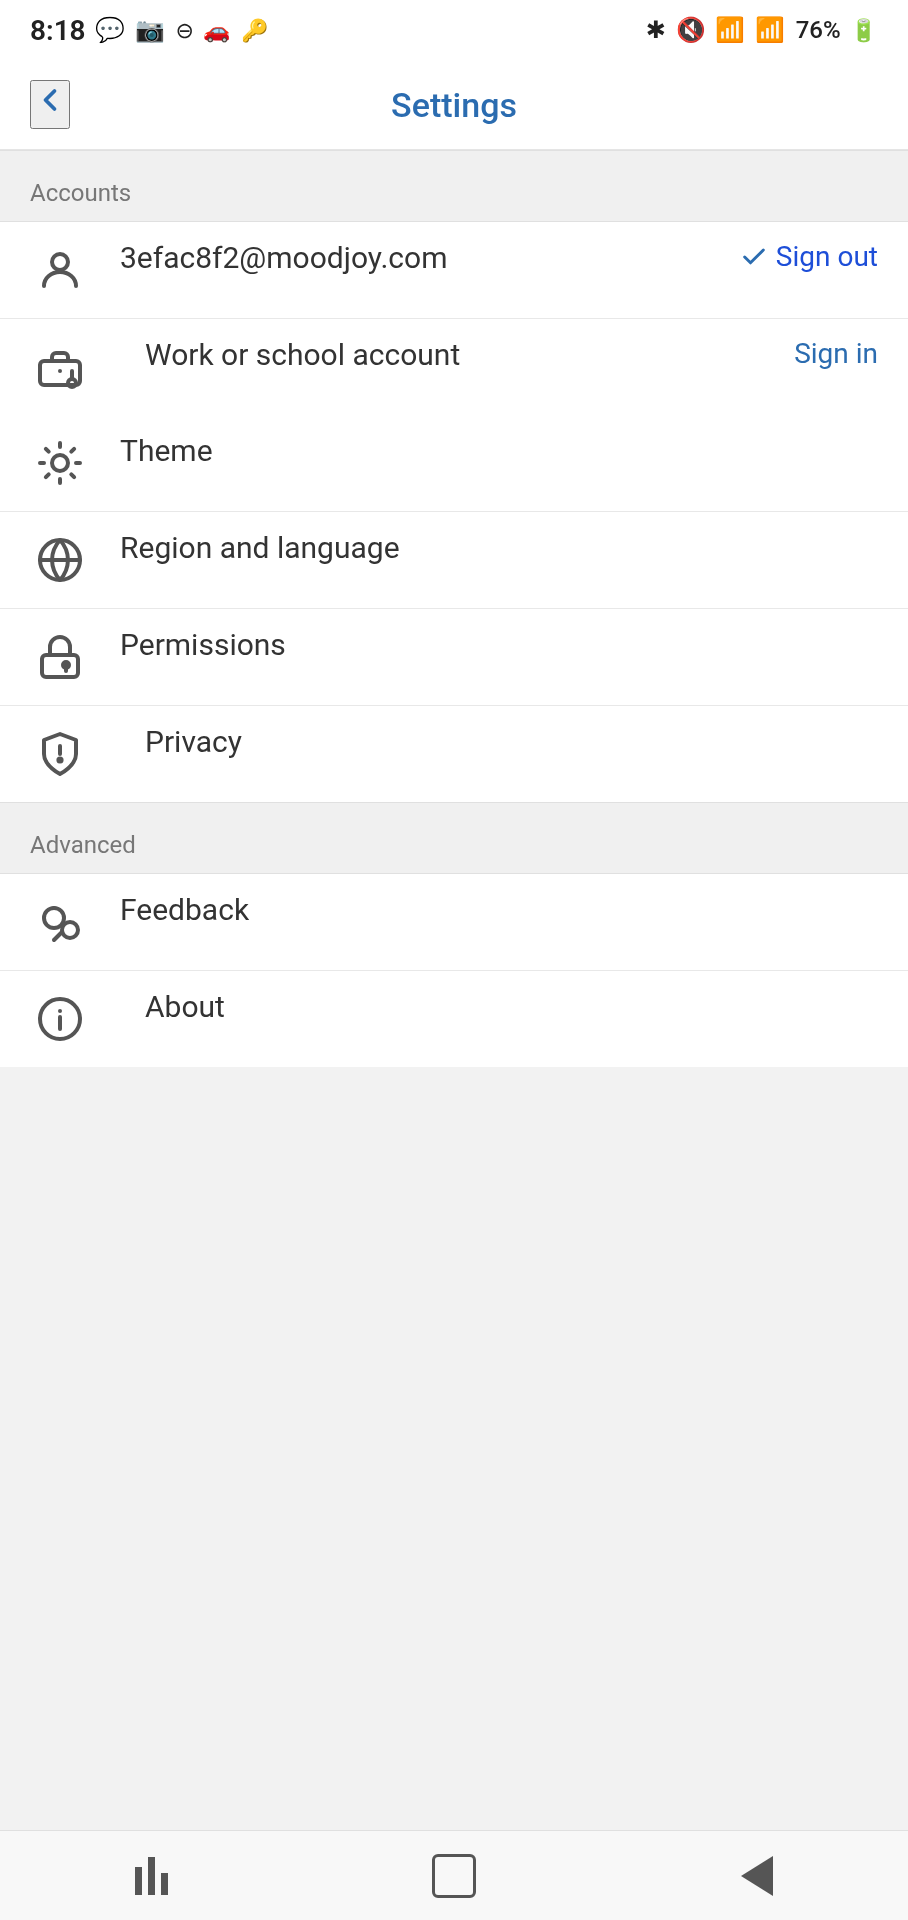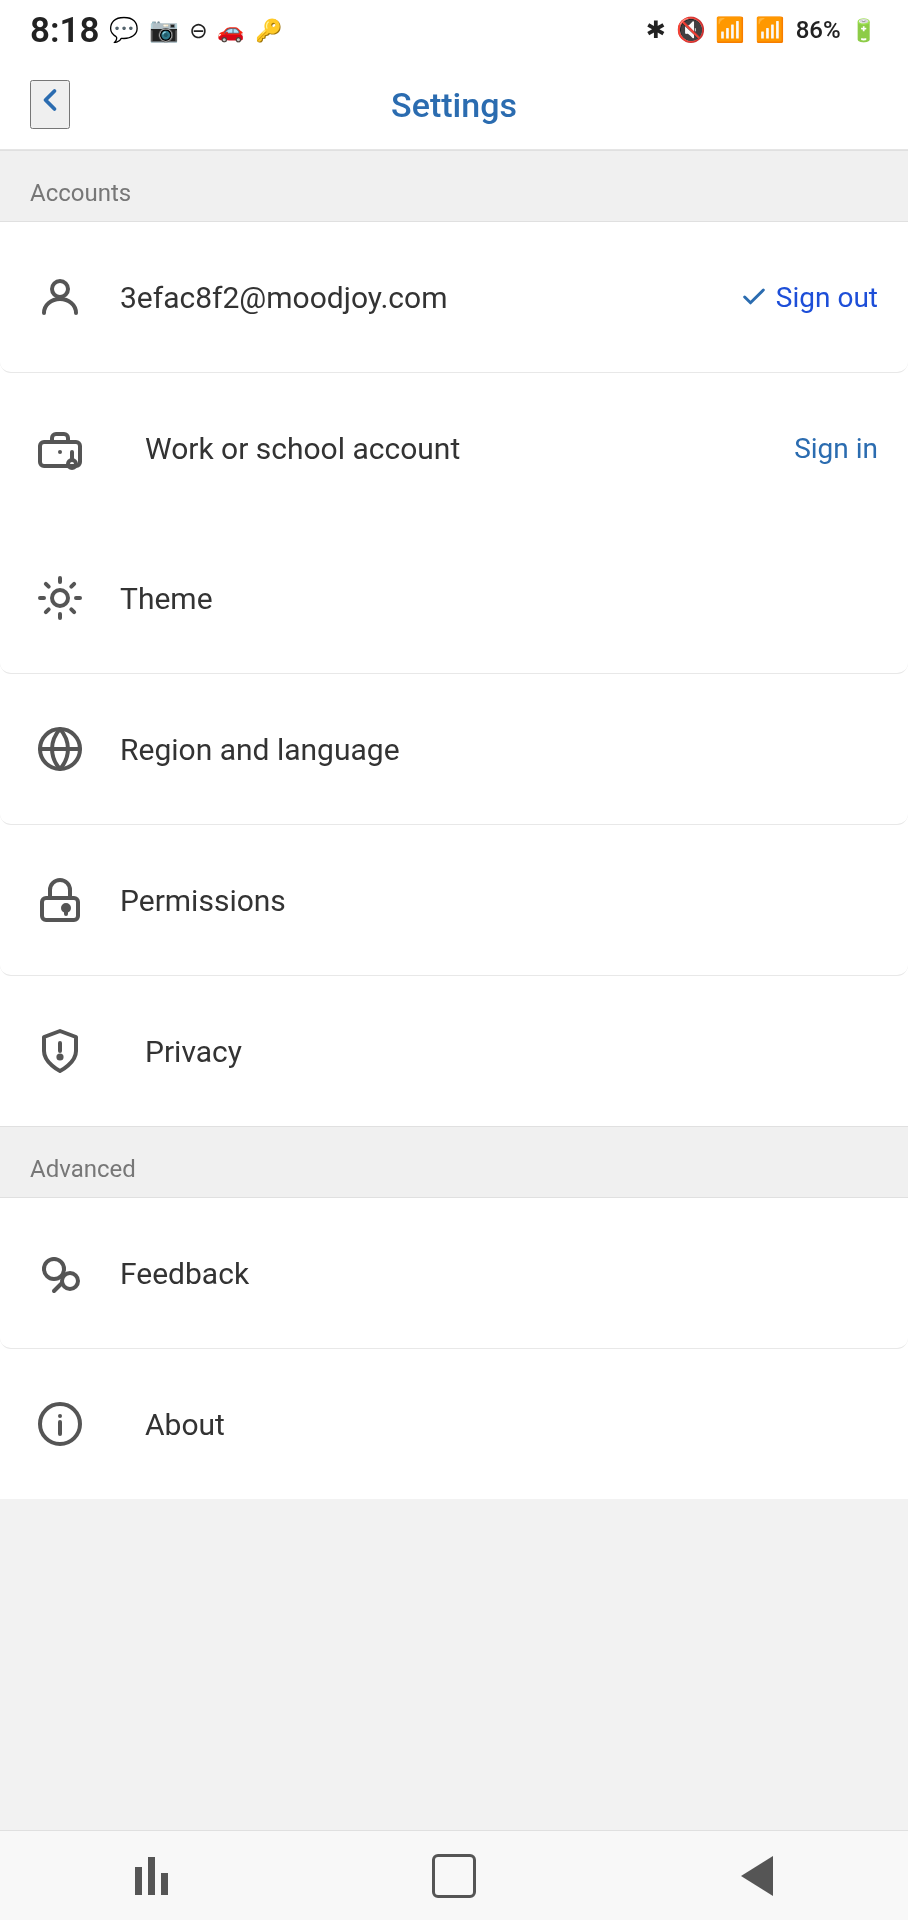--- a/index.html
+++ b/index.html
@@ -29,21 +29,21 @@
       display: flex;
       align-items: center;
       gap: 10px;
     }
     .status-right {
       display: flex;
       align-items: center;
       gap: 10px;
       font-size: 24px;
     }
-    .status-time { font-size: 35px; font-weight: 600; }
+    .status-time { font-size: 28px; font-weight: 600; }
 
     
     .top-bar {
       background: #fff;
       height: 90px;
       display: flex;
       align-items: center;
       justify-content: center;
       position: relative;
       border-bottom: 1px solid #e5e5e5;
@@ -73,26 +73,25 @@
       border-bottom: 1px solid #e0e0e0;
     }
 
     
     .settings-list {
       background: #fff;
     }
 
     .settings-item {
       display: flex;
-      align-items: center;
-      padding: 45px 30px;
+      align-items: flex-start;
+      padding: 18px 30px;
       border-bottom: 1px solid #e8e8e8;
       cursor: pointer;
       min-height: 95px;
-      border-radius: 11px;
     }
     .settings-item:last-child {
       border-bottom: none;
       gap: 25px;
     }
 
     .item-icon {
       width: 60px;
       height: 60px;
       display: flex;
@@ -195,21 +194,21 @@
     <span style="font-size:24px;">📷</span>
     <span style="font-size:22px;">⊖</span>
     <span style="font-size:22px;">🚗</span>
     <span style="font-size:22px;">🔑</span>
   </div>
   <div class="status-right">
     <span>✱</span>
     <span>🔇</span>
     <span>📶</span>
     <span>📶</span>
-    <span style="font-size:24px;">86%</span>
+    <span style="font-size:24px;">76%</span>
     <span style="font-size:22px;">🔋</span>
   </div>
 </div>
 
 <div class="top-bar">
   <button class="back-btn">
     <svg width="36" height="36" viewBox="0 0 24 24" fill="none" stroke="#2b6cb0" stroke-width="2.5" stroke-linecap="round" stroke-linejoin="round">
       <polyline points="15 18 9 12 15 6"></polyline>
     </svg>
   </button>

